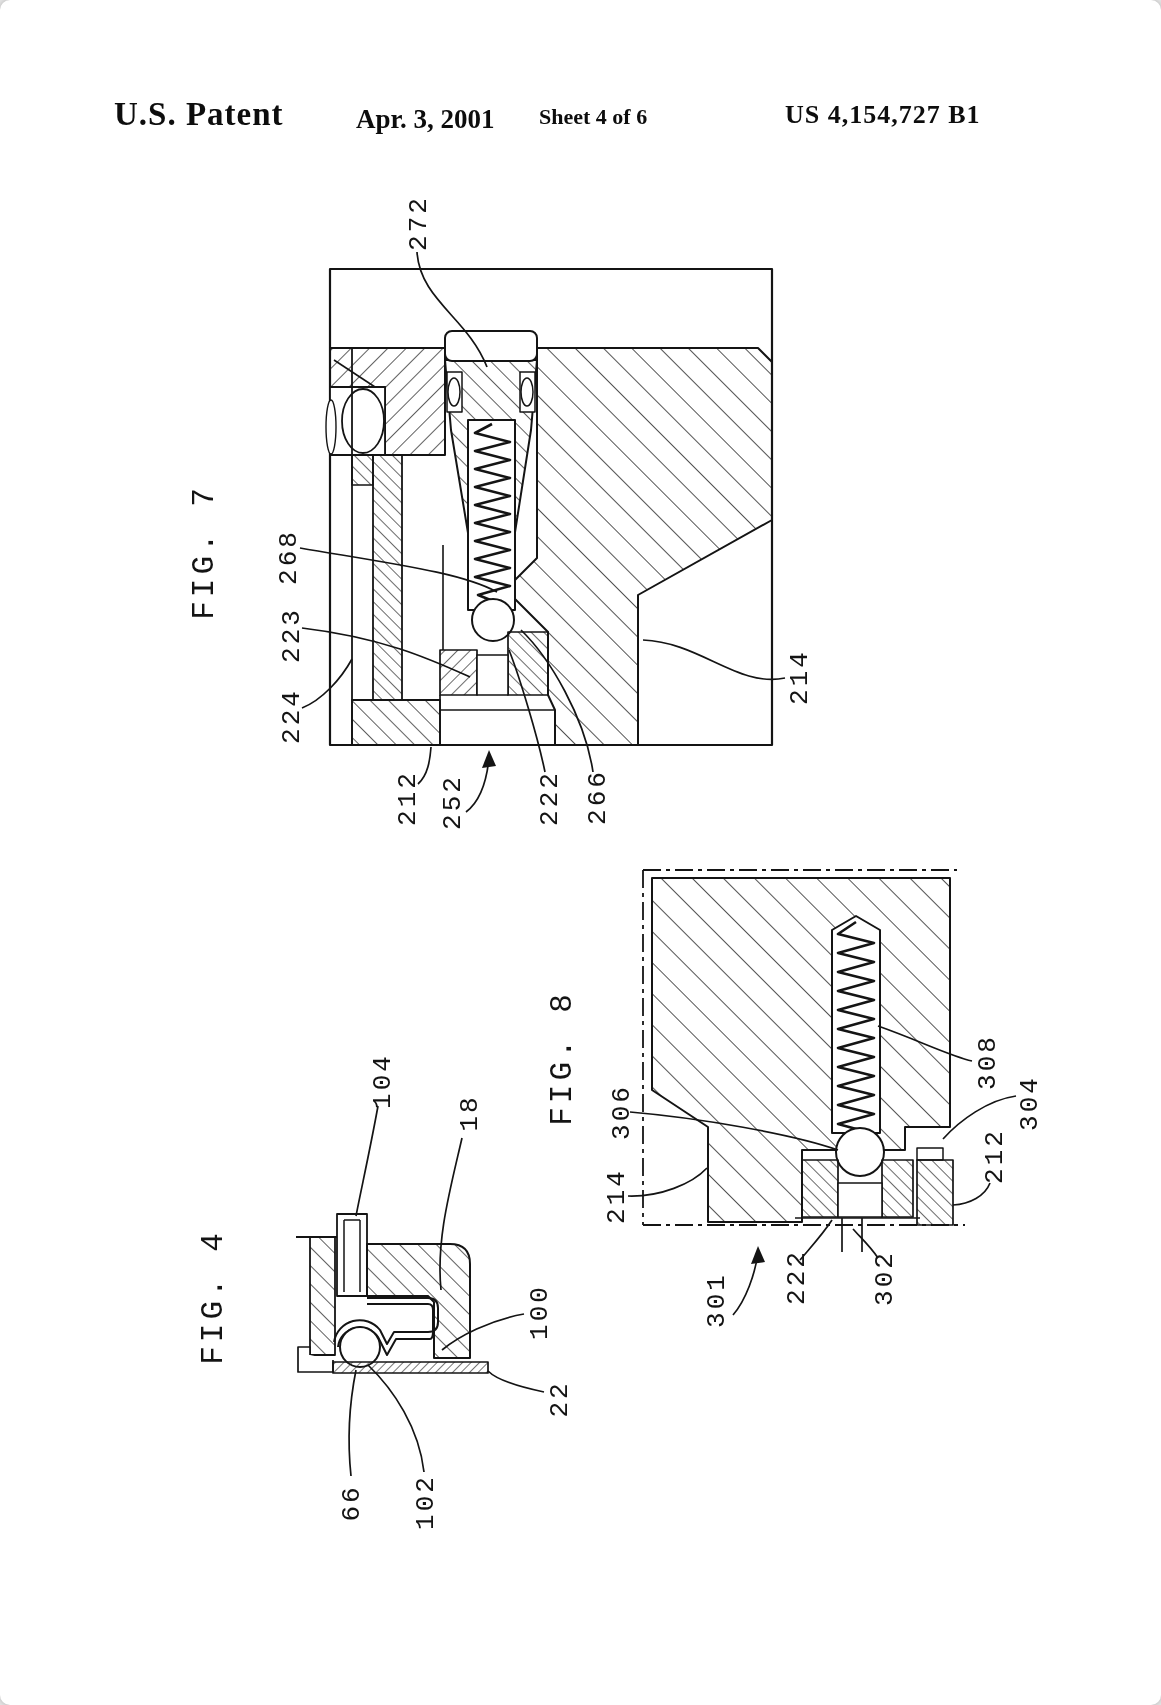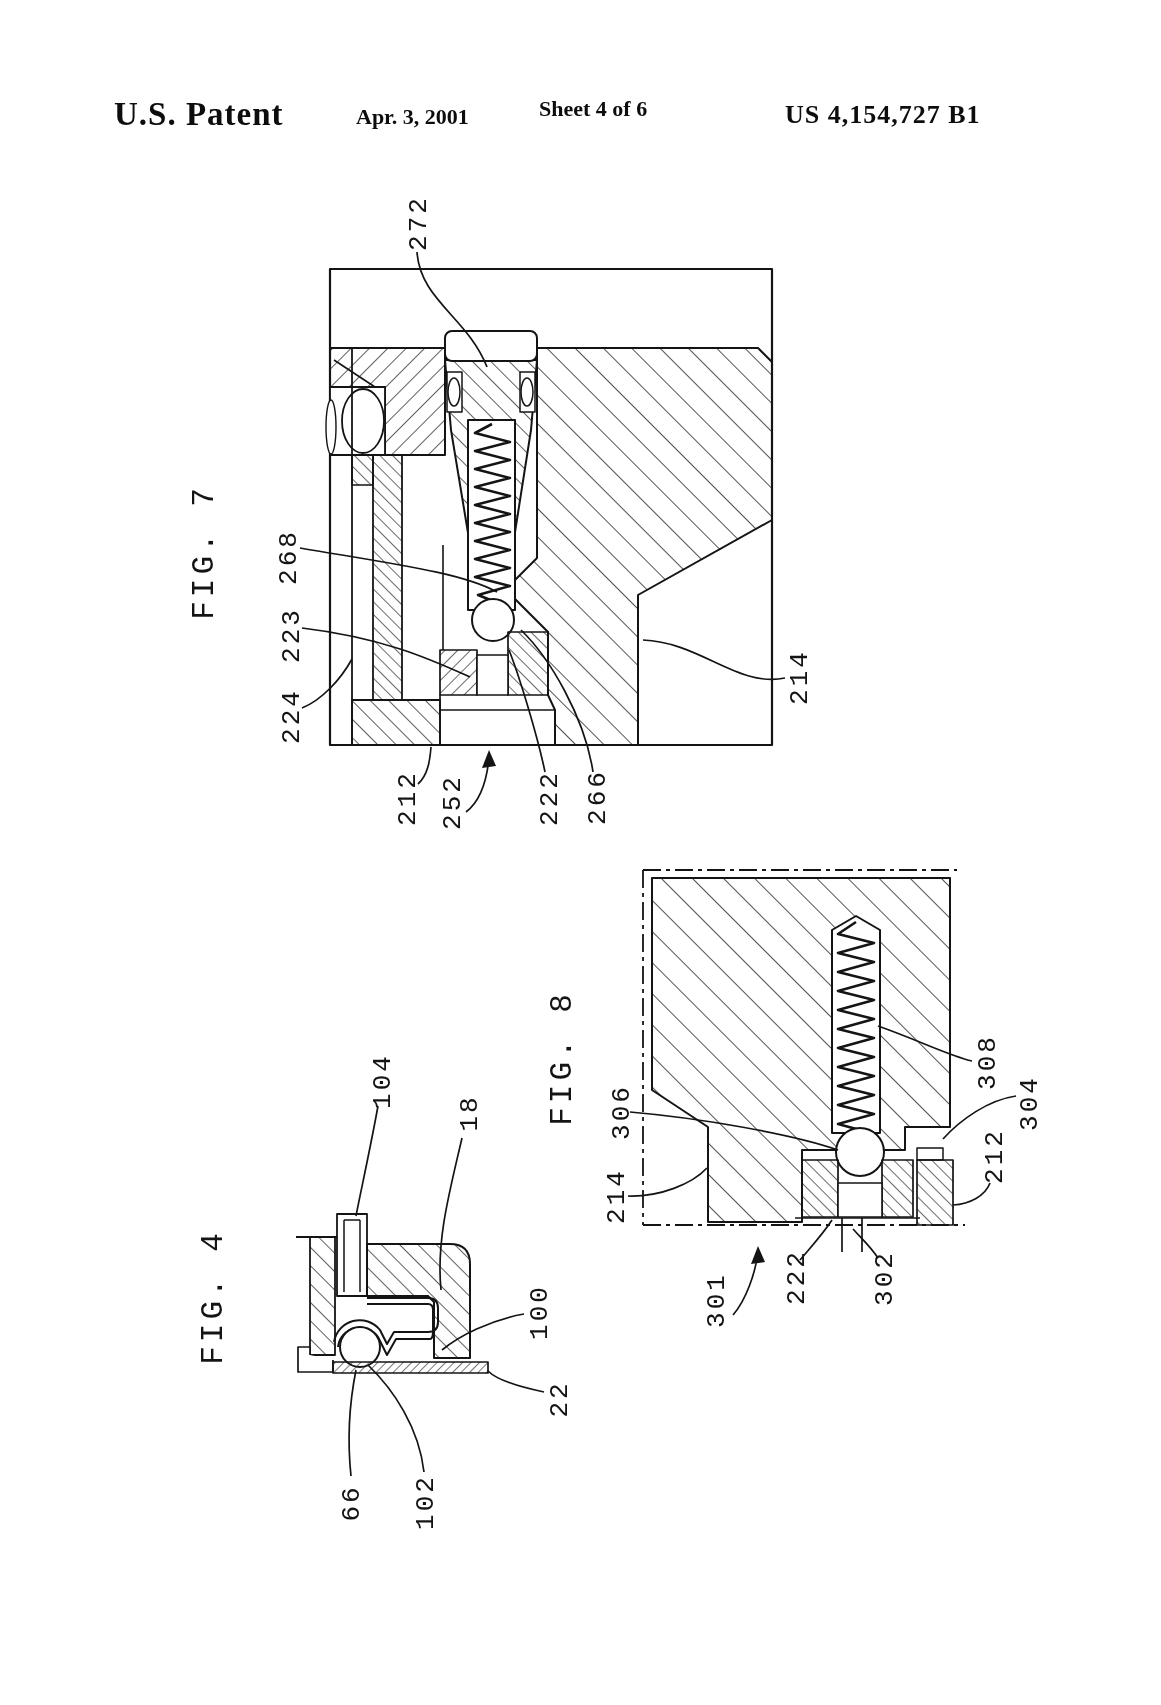--- a/index.html
+++ b/index.html
@@ -1,24 +1,25 @@
 <!DOCTYPE html>
 <html><head>
 <meta charset="utf-8">
 <style>
   html,body{margin:0;padding:0;background:#e8e8e8;}
   .sheet{
     position:relative;width:1161px;height:1705px;background:#ffffff;
     font-family:"Liberation Serif", serif;color:#111;overflow:hidden;
     box-shadow:0 0 6px rgba(0,0,0,.25);
+    border-radius:10px;
   }
   .hdr{position:absolute;white-space:nowrap;color:#0d0d0d;}
   .hdr-title{left:114px;top:96px;font-size:33px;font-weight:bold;letter-spacing:1px;}
-  .hdr-date{left:356px;top:104px;font-size:22px;font-weight:bold;}
-  .hdr-sheet{left:539px;top:96px;font-size:22px;font-weight:bold;}
+  .hdr-date{left:356px;top:104px;font-size:27px;font-weight:bold;}
+  .hdr-sheet{left:539px;top:104px;font-size:22px;font-weight:bold;}
   .hdr-patno{left:785px;top:100px;font-size:26px;font-weight:bold;letter-spacing:1px;}
   svg{position:absolute;left:0;top:0;}
   svg text{
     font-family:"Liberation Mono","DejaVu Sans Mono",monospace;
     fill:#141414;font-size:26px;letter-spacing:3px;
   }
   svg text.cap{font-size:31px;letter-spacing:4px;}
 </style>
 </head>
 <body>

